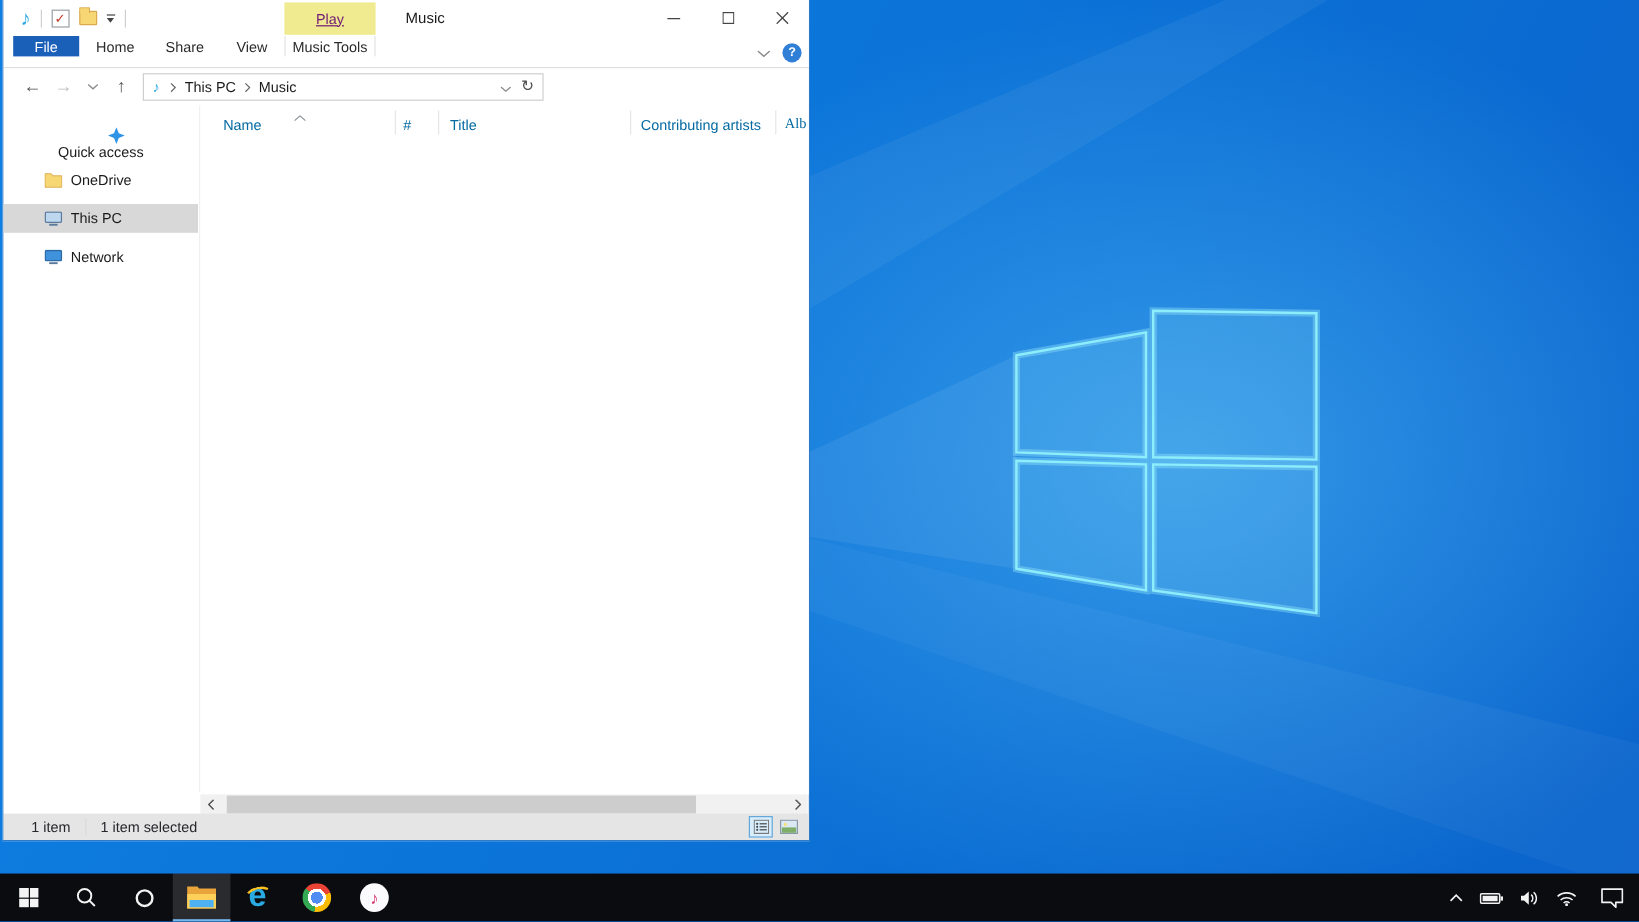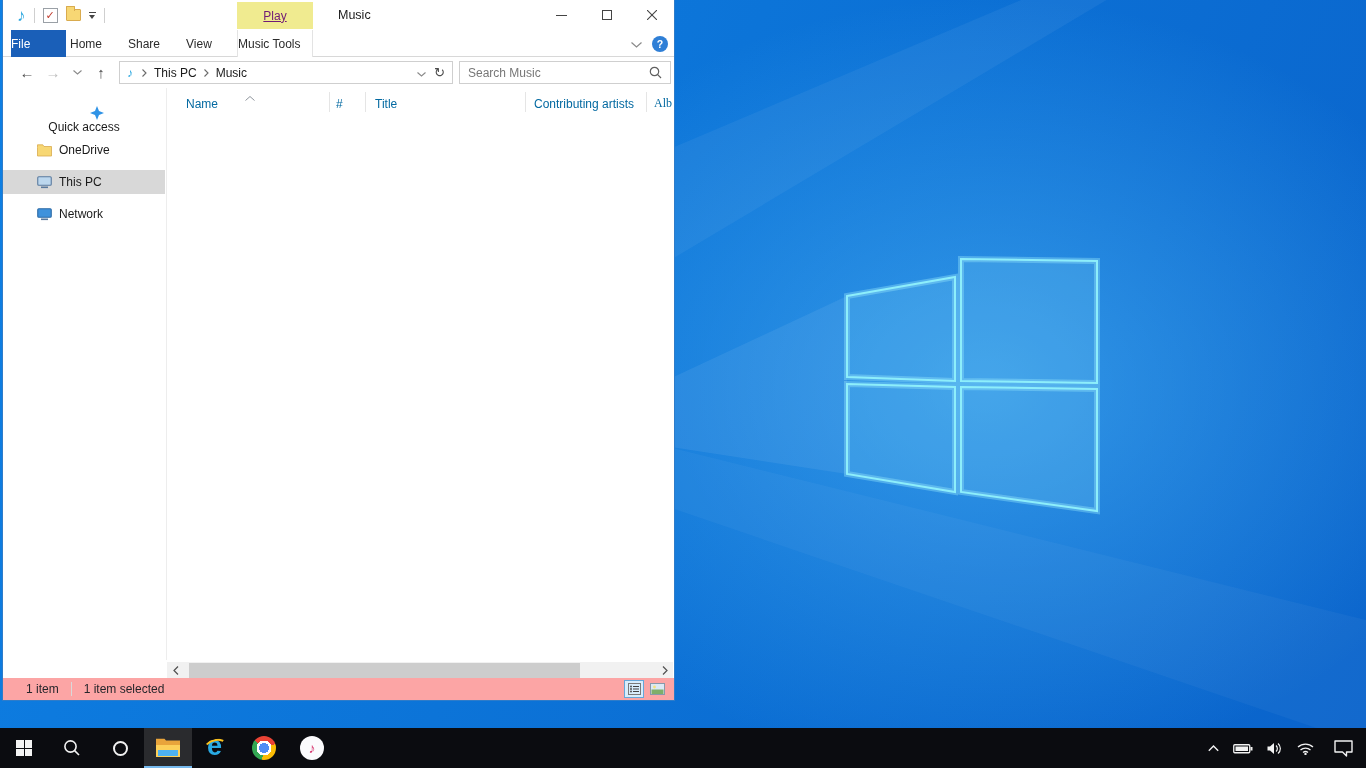--- a/index.html
+++ b/index.html
@@ -31,21 +31,21 @@
   .tri-down { width:0; height:0; border-left:3.5px solid transparent; border-right:3.5px solid transparent; border-top:4px solid #444; }
   .play-block { position:absolute; left:234px; top:2px; width:76px; height:27px; background:#f0eb90;
                 display:flex; align-items:center; justify-content:center; color:#701a75;text-decoration:underline; }
   .win-title { position:absolute; left:335px; top:8px; font-size:12.5px; color:#1a1a1a; }
   .caption { position:absolute; right:0; top:0; height:30px; display:flex; }
   .cap-btn { width:45px; height:30px; display:flex; align-items:center; justify-content:center; }
   .cap-btn svg { display:block; }
 
   
   .ribbonrow { position:absolute; left:0; top:30px; right:0; height:27px; background:#fff; border-bottom:1px solid #d8d8d8; }
-  .rtab { position:absolute; top:0; height:27px; display:flex; align-items:center; color:#2b2b2b; }
+  .rtab { position:absolute; top:0; height:17px; display:flex; align-items:center; justify-content:center; color:#2b2b2b; }
   .rtab.file { left:8px; width:55px; background:#1a5fb8; color:#fff; }
   .rtab.home  { left:67px;  width:52px; }
   .rtab.share { left:125px; width:52px; }
   .rtab.view  { left:183px; width:48px; }
   .rtab.musictools { left:234px; width:76px; background:#fff; border-left:1px solid #e3e3e3; border-right:1px solid #e3e3e3; }
   .ribbon-right { position:absolute; right:6px; top:0; height:27px; display:flex; align-items:center; gap:10px; }
   .help-circle { width:16px; height:16px; border-radius:50%; background:#2f7fd6; color:#fff; font-size:10.5px; font-weight:bold; display:flex; align-items:center; justify-content:center; }
 
   
   .addressrow { position:absolute; left:0; top:57px; right:0; height:31px; background:#fff; }
@@ -77,21 +77,21 @@
   .row-folder { margin-left:8px; margin-right:6px; }
   
   .foldersvg { display:block; }
 
   
   .hscroll { position:absolute; left:164px; right:1px; top:662px; height:17px; background:#f1f1f1; }
   .hs-arrow { position:absolute; top:0; width:17px; height:17px; display:flex; align-items:center; justify-content:center; }
   .hs-thumb { position:absolute; left:22px; top:1px; width:391px; height:15px; background:#cdcdcd; }
 
   
-  .statusbar { position:absolute; left:0; bottom:0; right:0; height:22px; background:#fca5a5; display:flex; align-items:center; color:#26262b; }
+  .statusbar { position:absolute; left:0; bottom:0; right:0; height:22px; background:#e5e5e5; display:flex; align-items:center; color:#26262b; }
   .st-count { margin-left:23px; }
   .st-sep { width:1px; height:14px; background:#d9d9d9; margin:0 12px; }
   .view-btns { margin-left:auto; margin-right:7px; display:flex; gap:3px; }
   .vbtn { width:20px; height:18px; display:flex; align-items:center; justify-content:center; border:1px solid transparent; }
   .vbtn.active { background:#d8edfc; border-color:#66a7d8; }
 
   
   .taskbar { position:absolute; left:0; bottom:0; width:1366px; height:40px; background:#0b0c10; display:flex; align-items:stretch; }
   .tb-btn { width:48px; height:40px; display:flex; align-items:center; justify-content:center; position:relative; }
   .tb-btn.active { background:rgba(255,255,255,.13); }
@@ -231,29 +231,20 @@
       <span class="addr-right">
         <span>
           <svg width="9" height="5">
               <path d="M0.5 0.5 L4.5 4 L8.5 0.5" fill="none" stroke="#8a8a8a" stroke-width="1.1"></path>
             </svg>
         </span>
         <span class="refresh">↻</span>
       </span>
     </div>
 
-    <div class="search-box">
-      <input type="text" placeholder="Search Music" style="">
-      <span class="mag">
-        <svg width="13" height="13">
-            <circle cx="5.5" cy="5.5" r="4.2" fill="none" stroke="#5f5f5f" stroke-width="1.2"></circle>
-            <line x1="8.7" y1="8.7" x2="12" y2="12" stroke="#5f5f5f" stroke-width="1.2"></line>
-          </svg>
-      </span>
-    </div>
   </div>
 
   <div class="sidebar">
     <div class="side-row" style="top:18px;flex-direction:column;">
       <span class="side-ico">
         <svg width="14" height="14" class="foldersvg">
             <polygon points="7,0 9,5 14,7 9,9 7,14 5,9 0,7 5,5" fill="#2f93e6"></polygon>
           </svg>
       </span>
       <span>Quick access</span>

